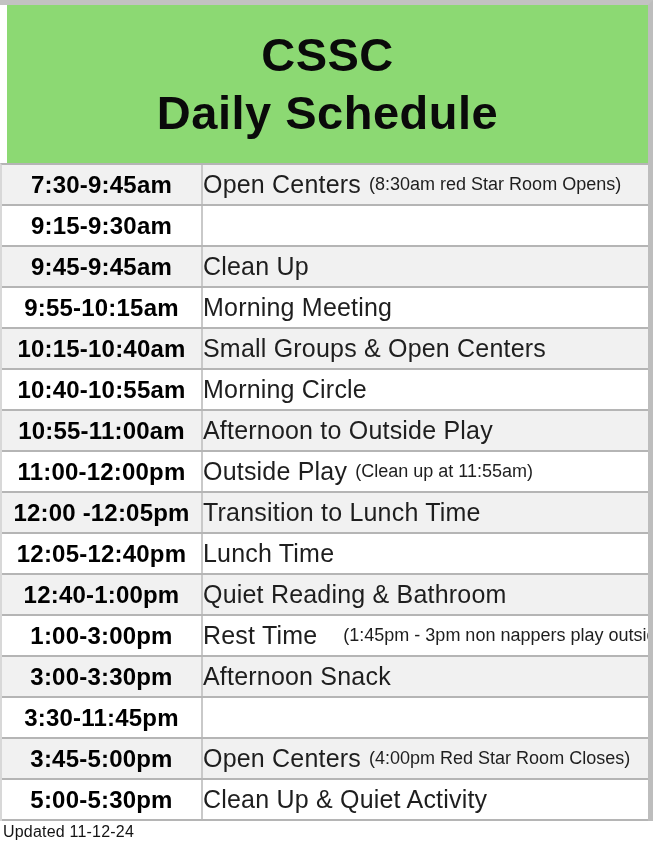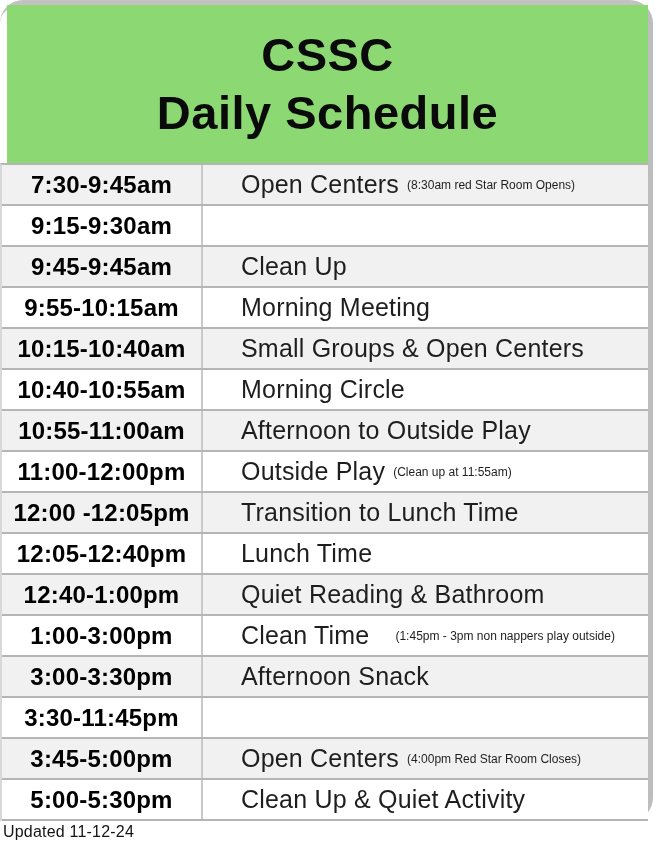--- a/index.html
+++ b/index.html
@@ -19,21 +19,20 @@
     color:#000;
     overflow:hidden;
   }
   .sheet{
     position:absolute;
     left:0; top:0;
     width:653px;
     height:821px;
     border-top:5px solid var(--frame);
     border-right:5px solid #BDBDBD;
-    border-radius:23px;
   }
   .header-green{
     margin-left:7px;
     height:158px;
     background:var(--green);
     display:flex;
     flex-direction:column;
     align-items:center;
     justify-content:center;
     text-align:center;
@@ -47,50 +46,48 @@
   }
   .table{
     border-top:2px solid var(--row-border);
     border-left:2px solid #D8D8D8;
   }
   .row{
     display:flex;
     height:41px;
     border-bottom:2px solid var(--row-border);
     background:#ffffff;
-    gap:27px;
   }
   .row:nth-child(odd){ background:var(--alt-row); }
   .time-cell{
     width:201px;
     flex:0 0 201px;
     border-right:2px solid var(--divider);
     display:flex;
     align-items:center;
     justify-content:center;
     font-size:24px;
     font-weight:700;
     letter-spacing:0.2px;
     white-space:nowrap;
   }
   .activity-cell{
     flex:1;
     display:flex;
     align-items:center;
-    padding-left:11px;
     white-space:nowrap;
     overflow:hidden;
   }
   .activity-main{
     font-size:25px;
     letter-spacing:0.2px;
     color:var(--ink);
   }
   .activity-note{
-    font-size:12px;
+    font-size:18px;
     margin-left:8px;
     color:var(--ink);
   }
   .row:nth-child(12) .activity-note{ margin-left:26px; }
   .footer-note{
     position:absolute;
     left:3px;
     top:823px;
     font-size:16px;
     letter-spacing:0.2px;
@@ -186,21 +183,21 @@
     <div class="time-cell">12:40-1:00pm</div>
     <div class="activity-cell">
       <span class="activity-main">Quiet Reading &amp; Bathroom</span>
 
     </div>
   </div>
 
   <div class="row">
     <div class="time-cell">1:00-3:00pm</div>
     <div class="activity-cell">
-      <span class="activity-main">Clean Time</span>
+      <span class="activity-main">Rest Time</span>
       <span class="activity-note">(1:45pm - 3pm non nappers play outside)</span>
     </div>
   </div>
 
   <div class="row">
     <div class="time-cell">3:00-3:30pm</div>
     <div class="activity-cell">
       <span class="activity-main">Afternoon Snack</span>
 
     </div>

